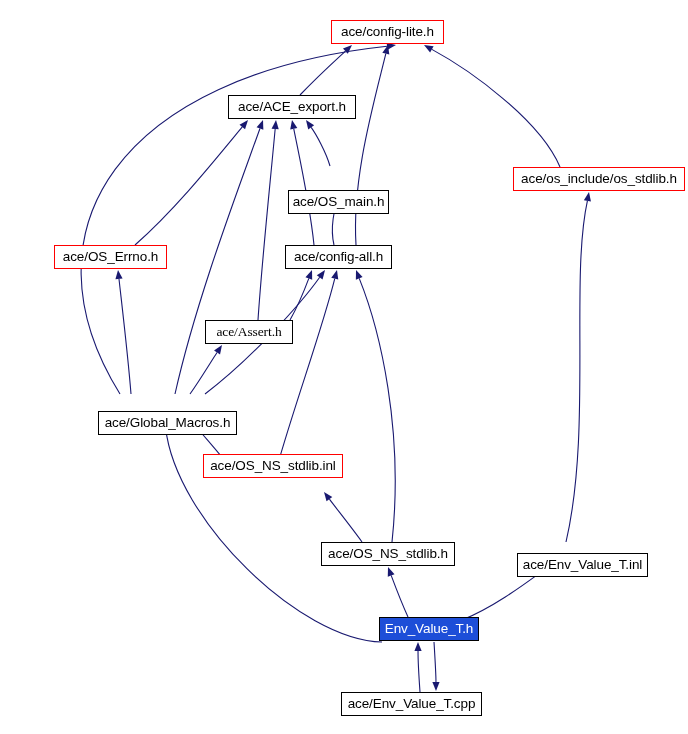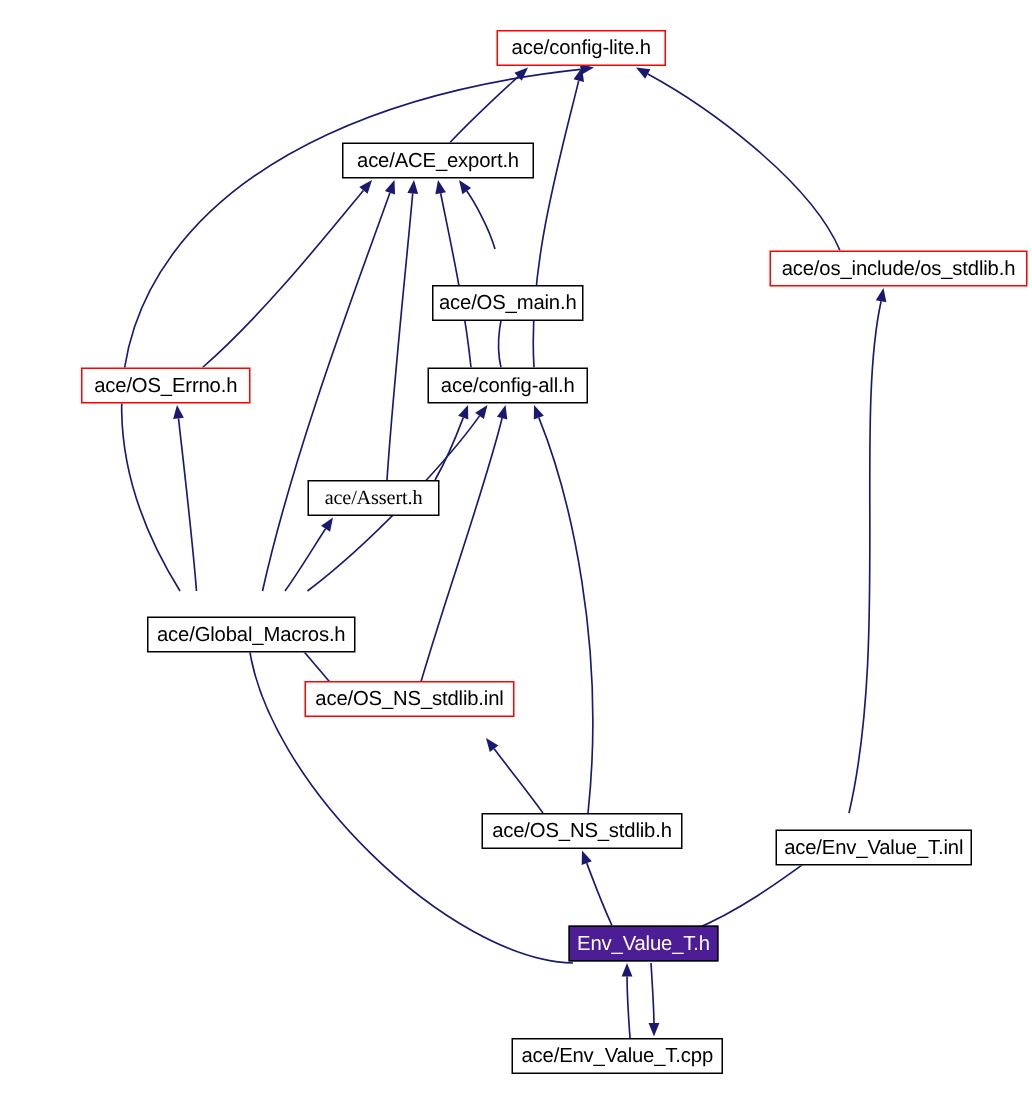--- a/index.html
+++ b/index.html
@@ -47,21 +47,21 @@
     color: #000000;
     white-space: nowrap;
     line-height: 1;
     letter-spacing: -0.1px;
     z-index: 5;
   }
   .node.red {
     border-color: #ff0000;
   }
   .node.root {
-    background: #4c1d95;
+    background: #1d4ed8;
     border-color: #000000;
     color: #ffffff;
   }
 </style>
 </head>
 <body>
 
 <div id="graph-root">
   <svg id="edge-layer" viewBox="0 0 688 734" width="688" height="734" xmlns="http://www.w3.org/2000/svg">
       <path class="edge-path" d="M300,95 C318,76 338,58 345.39794145414976,51.116602239574334"></path>

